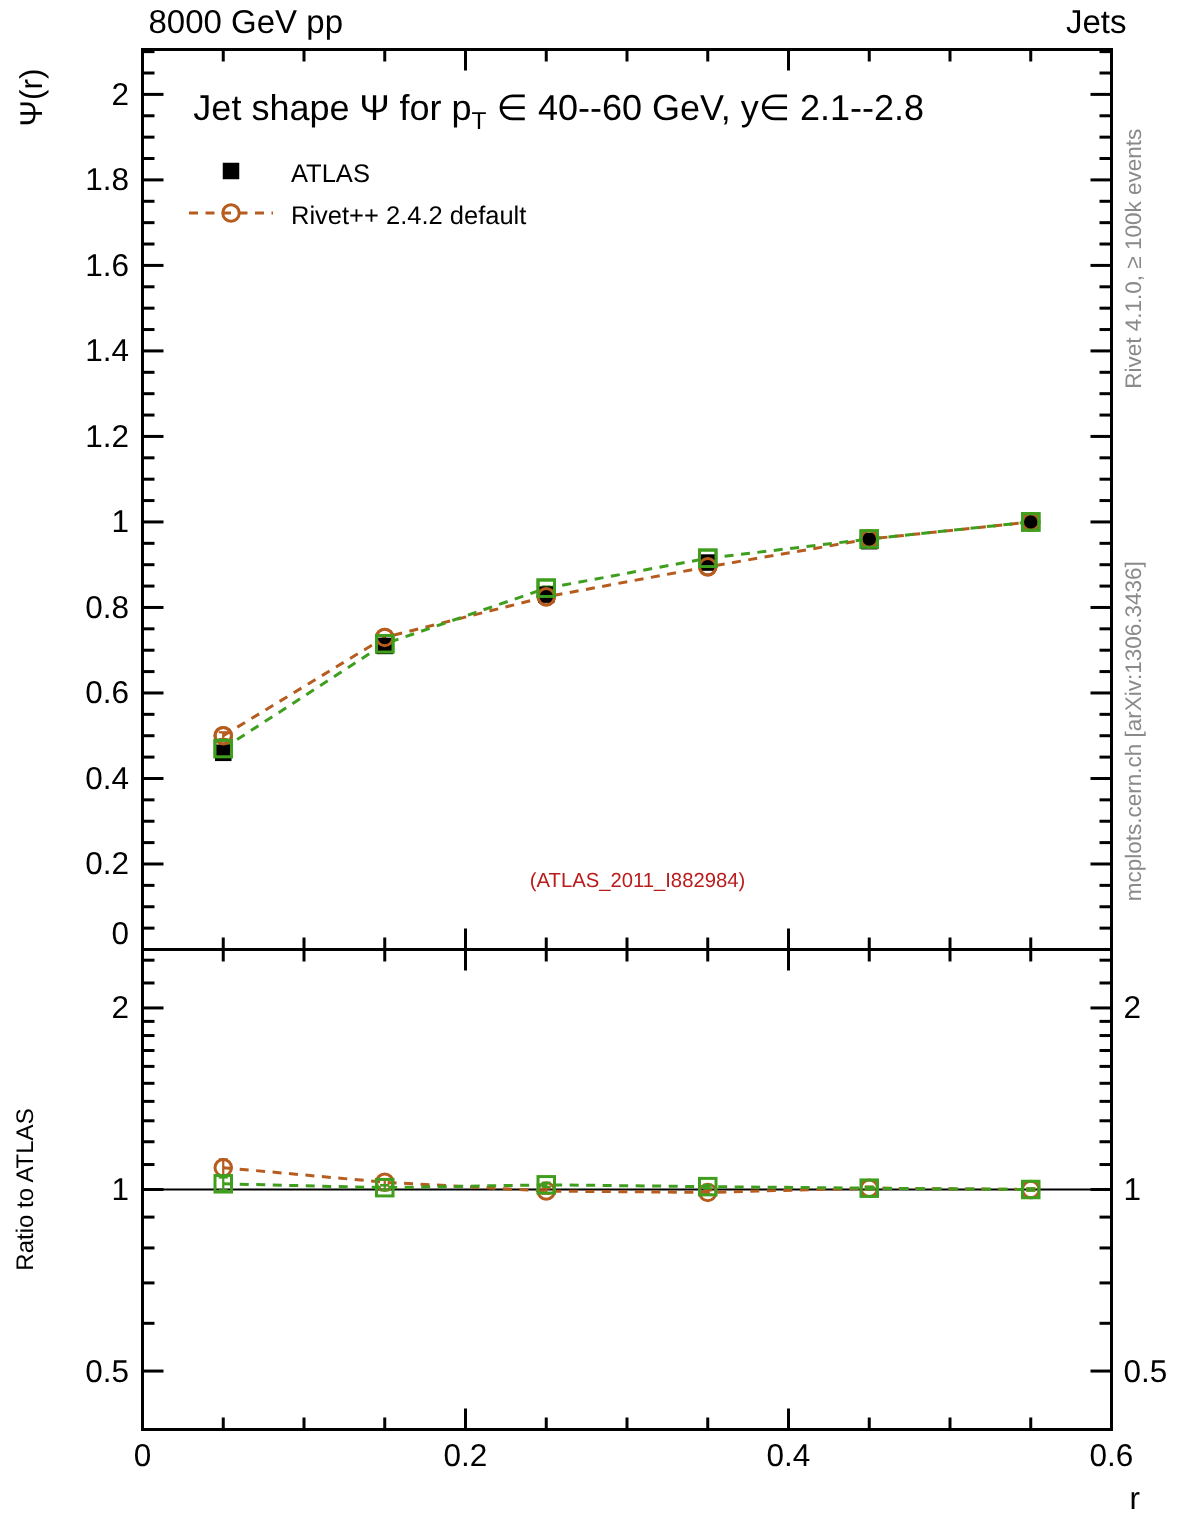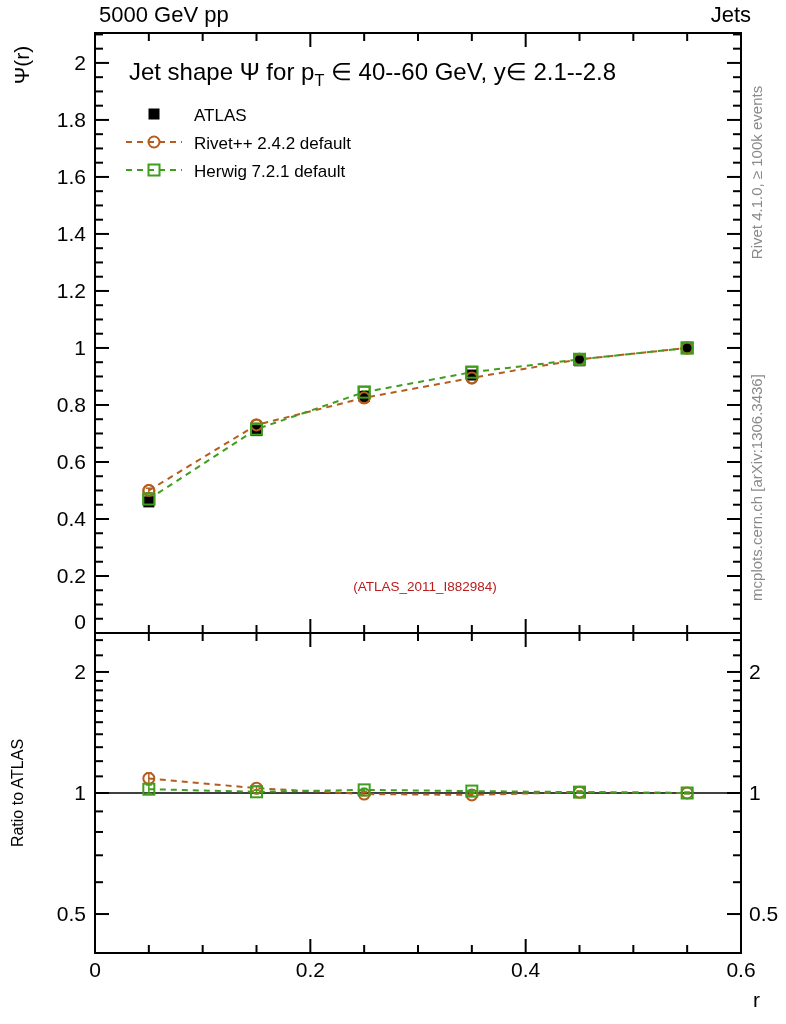--- a/index.html
+++ b/index.html
@@ -341,46 +341,39 @@
         <line x1="576.5" y1="791.2625024120341" x2="582.5" y2="791.2625024120341" stroke="#3f9e1e" stroke-width="1.5"></line>
         <line x1="576.5" y1="793" x2="582.5" y2="793" stroke="#3f9e1e" stroke-width="1.5"></line>
         <rect x="574" y="786.6290901304502" width="11" height="11" fill="none" stroke="#3f9e1e" stroke-width="2"></rect>
         <line x1="687.1666666666667" y1="792.3029249550309" x2="687.1666666666667" y2="793.6998689403903" stroke="#3f9e1e" stroke-width="1.5"></line>
         <line x1="684.1666666666667" y1="792.3029249550309" x2="690.1666666666667" y2="792.3029249550309" stroke="#3f9e1e" stroke-width="1.5"></line>
         <line x1="684.1666666666667" y1="793.6998689403903" x2="690.1666666666667" y2="793.6998689403903" stroke="#3f9e1e" stroke-width="1.5"></line>
         <rect x="681.6666666666667" y="787.5" width="11" height="11" fill="none" stroke="#3f9e1e" stroke-width="2"></rect>
       </g>
     </svg>
 
-  <div class="abs hdr" style="left:99px;">5000 GeV pp</div>
+  <div class="abs hdr" style="left:99px;">8000 GeV pp</div>
   <div class="abs hdr" style="right:35px;">Jets</div>
 
   <div class="abs ttl"><span>Jet shape Ψ for p</span><sub>T</sub><span> ∈ 40--60 GeV, y∈ 2.1--2.8</span></div>
 
   <div class="abs legend" id="legend">
       <div class="legend-row">
         <svg width="56" height="16">
           <rect x="22.5" y="2.5" width="11" height="11" fill="#000000"></rect>
         </svg>
         <span>ATLAS</span>
       </div>
       <div class="legend-row">
         <svg width="56" height="16">
           <line x1="0" y1="8" x2="56" y2="8" stroke="#b65c1f" stroke-width="2" stroke-dasharray="6 5"></line>
           <circle cx="28" cy="8" r="5.5" fill="none" stroke="#b65c1f" stroke-width="2"></circle>
         </svg>
         <span>Rivet++ 2.4.2 default</span>
       </div>
-      <div class="legend-row">
-        <svg width="56" height="16">
-          <line x1="0" y1="8" x2="56" y2="8" stroke="#3f9e1e" stroke-width="2" stroke-dasharray="6 5"></line>
-          <rect x="22.5" y="2.5" width="11" height="11" fill="none" stroke="#3f9e1e" stroke-width="2"></rect>
-        </svg>
-        <span>Herwig 7.2.1 default</span>
-      </div>
     </div>
 
   <div class="abs wm">(ATLAS_2011_I882984)</div>
 
   <div class="abs rot ylab-main">Ψ(r)</div>
   <div class="abs rot ylab-ratio">Ratio to ATLAS</div>
   <div class="abs xlab">r</div>
 
   <div class="abs rot gray-note" style="left:616px;top:164px;width:280px;">Rivet 4.1.0, ≥ 100k events</div>
   <div class="abs rot gray-note" style="left:606px;top:479px;width:300px;">mcplots.cern.ch [arXiv:1306.3436]</div>

